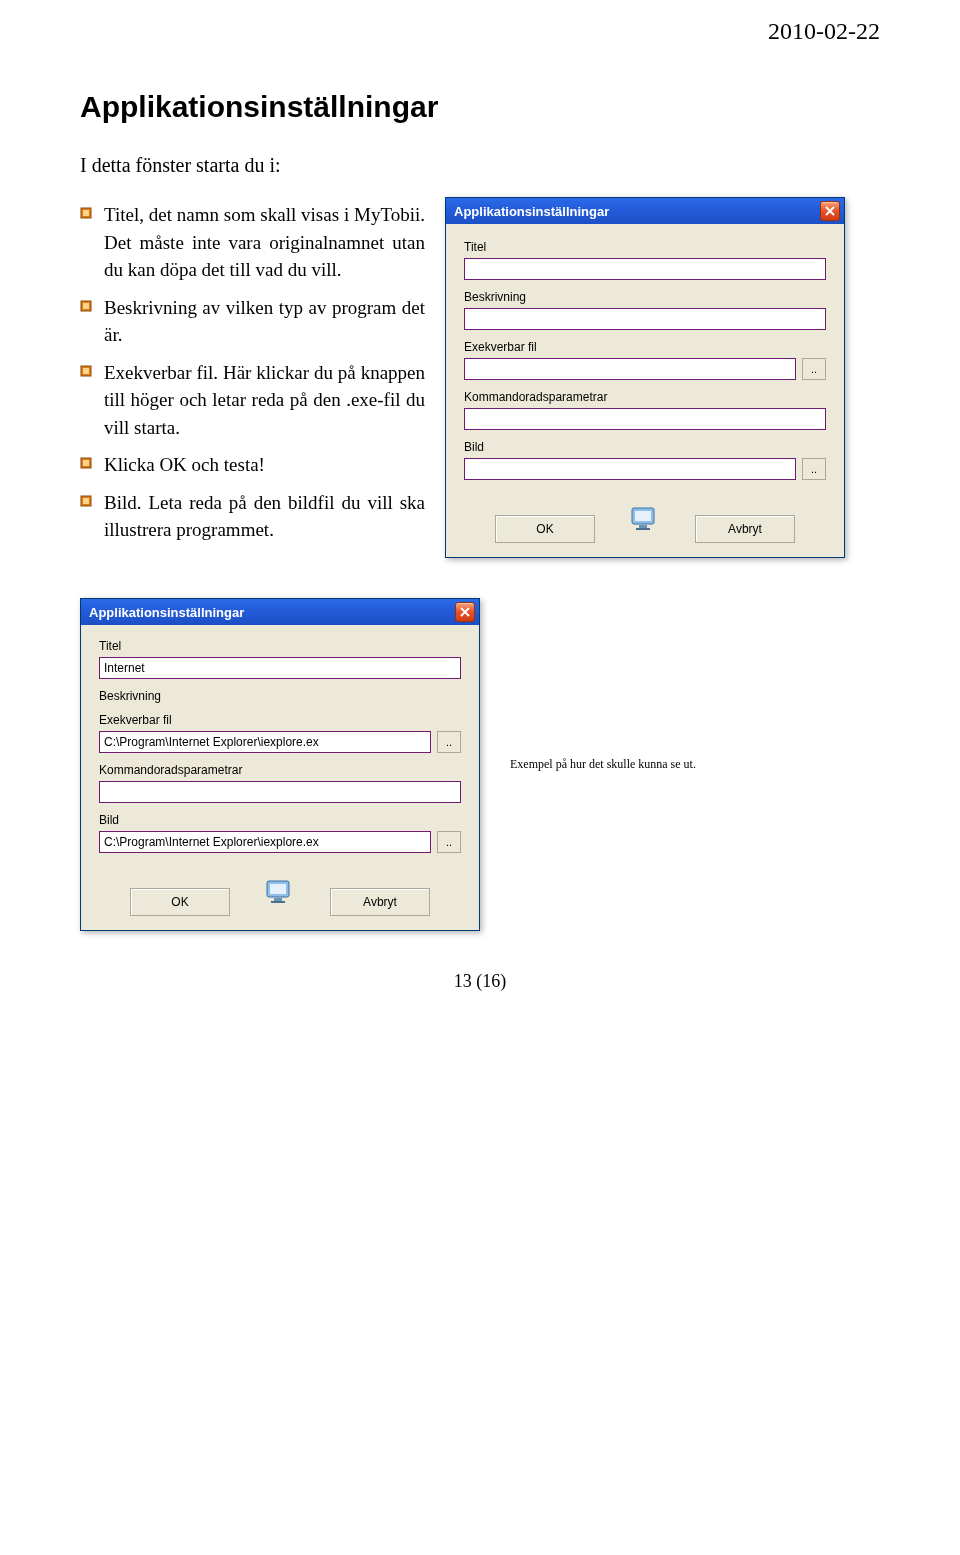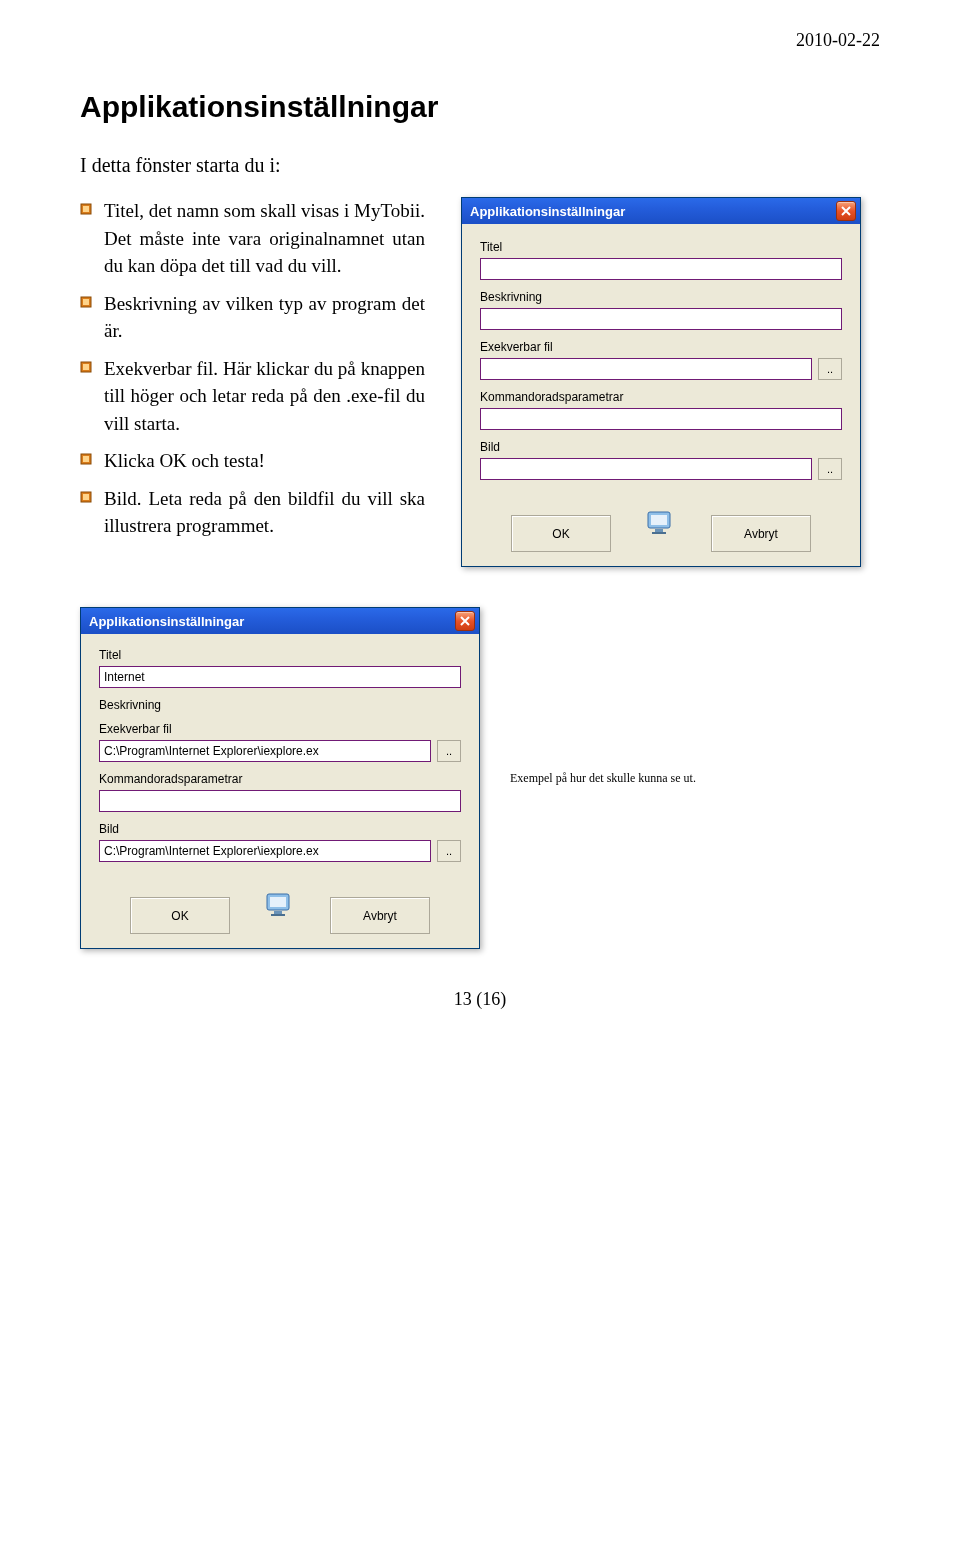--- a/index.html
+++ b/index.html
@@ -12,39 +12,39 @@
     color: #000;
     position: relative;
   }
   .page {
     width: 960px;
     padding: 40px 80px 60px 80px;
     position: relative;
   }
   .date-header {
     position: absolute;
-    top: 30px;
+    top: 18px;
     right: 80px;
-    font-size: 18px;
+    font-size: 24px;
     text-align: right;
   }
   h1.page-title {
     font-size: 30px;
     font-weight: bold;
     font-family: Arial, Helvetica, sans-serif;
     margin: 50px 0 30px 0;
   }
   .intro {
     font-size: 20px;
     margin-bottom: 20px;
   }
   .two-col {
     display: flex;
-    gap: 36px;
-    align-items: flex-start;
+    gap: 20px;
+    align-items: center;
   }
   .left-col {
     width: 345px;
     font-size: 19px;
   }
   .right-col {
     flex: 1;
     display: flex;
     justify-content: flex-start;
   }
@@ -132,21 +132,21 @@
     font-size: 11px;
   }
   .xp-buttons {
     display: flex;
     gap: 30px;
     justify-content: center;
     margin-top: 14px;
   }
   .xp-button {
     width: 100px;
-    height: 37px;
+    height: 28px;
     background: #ece9d8;
     border: 1px solid #aca899;
     box-shadow: inset 1px 1px 0 #fff;
     font-family: Tahoma, Arial, sans-serif;
     font-size: 12px;
     display:flex;
     align-items:center;
     justify-content:center;
     margin-top:21px;
   }

